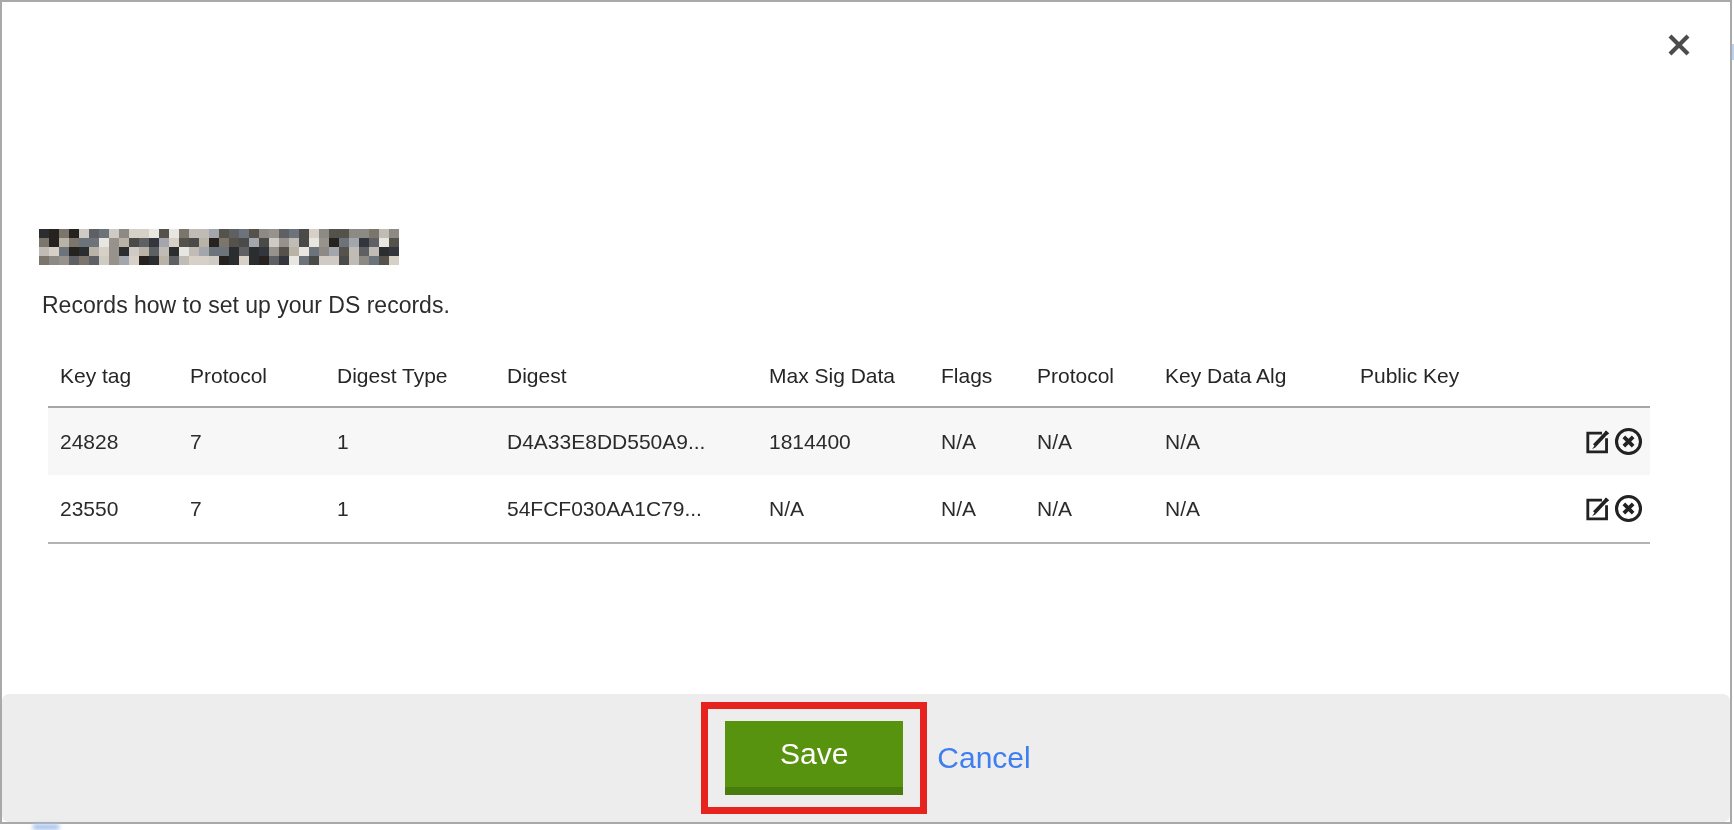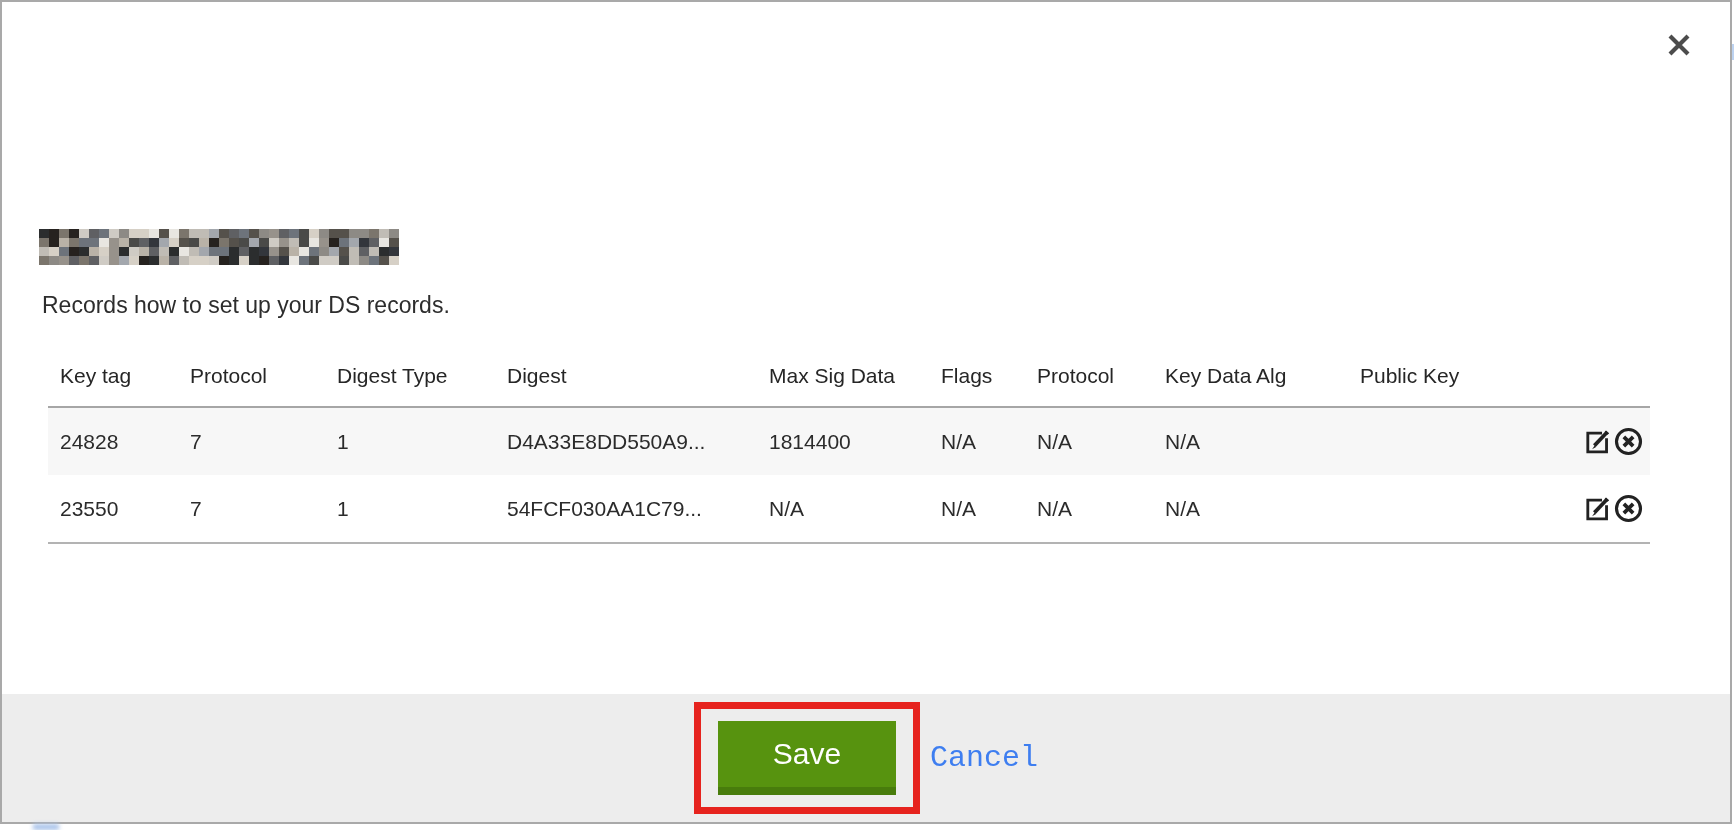--- a/index.html
+++ b/index.html
@@ -47,34 +47,33 @@
     display:inline-block; width:31px; height:31px; vertical-align:middle;
     cursor:pointer;
   }
   .add-btn {
     position:absolute; left:45px; top:576px; width:232px; height:43px;
     background:#ffffff; border:3px solid #5c9210; color:#5c9210;
     font-size:21px; font-family:"Liberation Sans", sans-serif; cursor:pointer;
   }
   .footer {
     position:absolute; left:0; top:692px; width:1728px; height:128px;
-    background:#ededed; display:flex; align-items:center; justify-content:center;
+    background:#ededed; display:flex; align-items:center; justify-content:center;border-radius:7px;
   }
   .annotation-box {
     border:7px solid #e6231e; padding:12px 17px; background:transparent;
   }
   .save-btn {
     width:178px; height:74px; background:#57930f; border:none;
     border-bottom:8px solid #487c0c; color:#ffffff; font-size:30px;
     font-family:"Liberation Sans", sans-serif; cursor:pointer;
   }
   .cancel-link {
     margin-left:10px; font-size:30px; color:#3e7ef0; text-decoration:none;
     cursor:pointer;
-    font-family:Liberation Mono, monospace;
   }
   .page-artifact-bottom {
     position:absolute; left:33px; top:824px; width:26px; height:6px;
     background:#a9c3ea; filter:blur(2px);
   }
   .page-artifact-right {
     position:absolute; left:1732px; top:44px; width:2px; height:16px;
     background:#bcd2f0;
   }
 </style>

